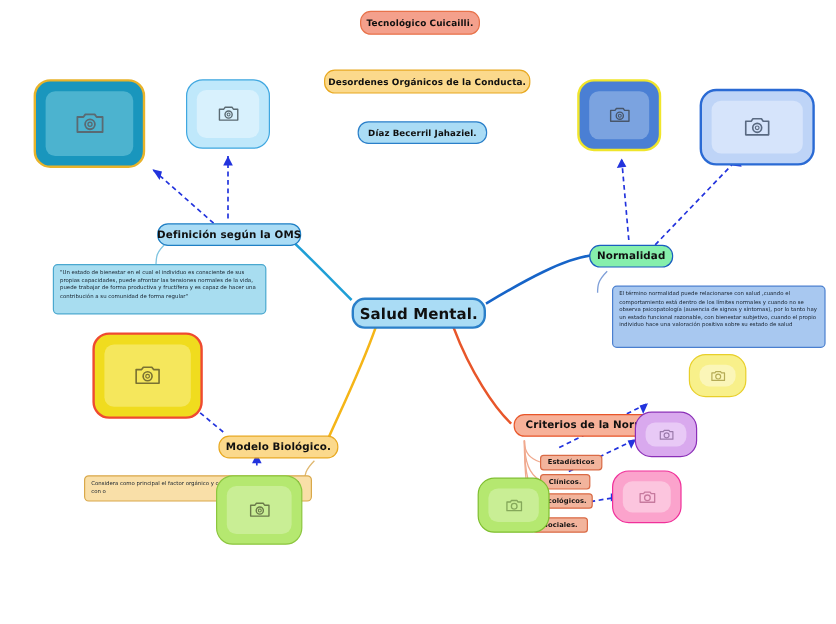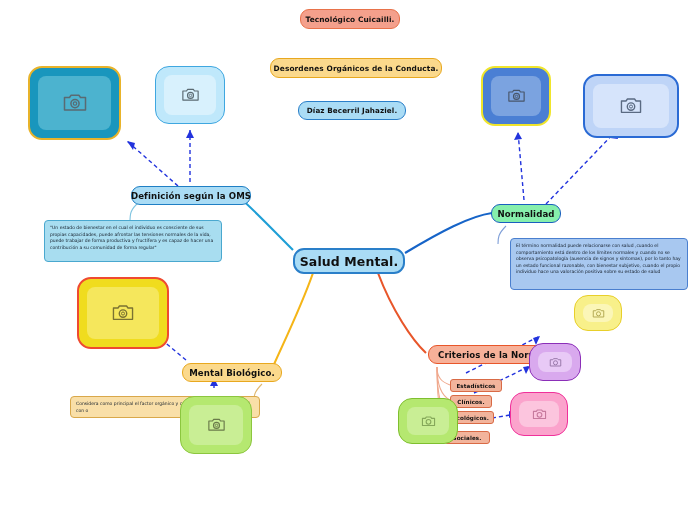--- a/index.html
+++ b/index.html
@@ -140,21 +140,21 @@
 
   <div class="node topic" style="left:491px;top:204px;width:70px;height:19px;background:#86efac;border:1.5px solid #1a5fbf;">
     <span>Normalidad</span>
   </div>
 
   <div class="note" style="left:510px;top:238px;width:178px;height:52px;background:#a8c8f0;border:1px solid #4a7fcf;">
     <span>El término normalidad puede relacionarse con salud ,cuando el comportamiento está dentro de los límites normales y  cuando no se observa psicopatología (ausencia de signos y síntomas), por lo tanto hay un estado funcional razonable, con bienestar subjetivo, cuando el propio individuo hace una valoración positiva sobre su estado de salud</span>
   </div>
 
   <div class="node topic" style="left:182px;top:363px;width:100px;height:19px;background:#fbd98c;border:1.5px solid #e8a81f;">
-    <span>Mental Biológico.</span>
+    <span>Modelo Biológico.</span>
   </div>
 
   <div class="note" style="left:70px;top:396px;width:190px;height:22px;background:#f9dfa8;border:1px solid #d9a84a;">
     <span>Considera como principal el factor orgánico y concibe como una enfermedad con o</span>
   </div>
 
   <div class="node topic" style="left:428px;top:345px;width:138px;height:19px;background:#f7b199;border:1.5px solid #e8562a;justify-content:flex-start;padding-left:9px;">
     <span>Criterios de la Normalidad</span>
   </div>
 

